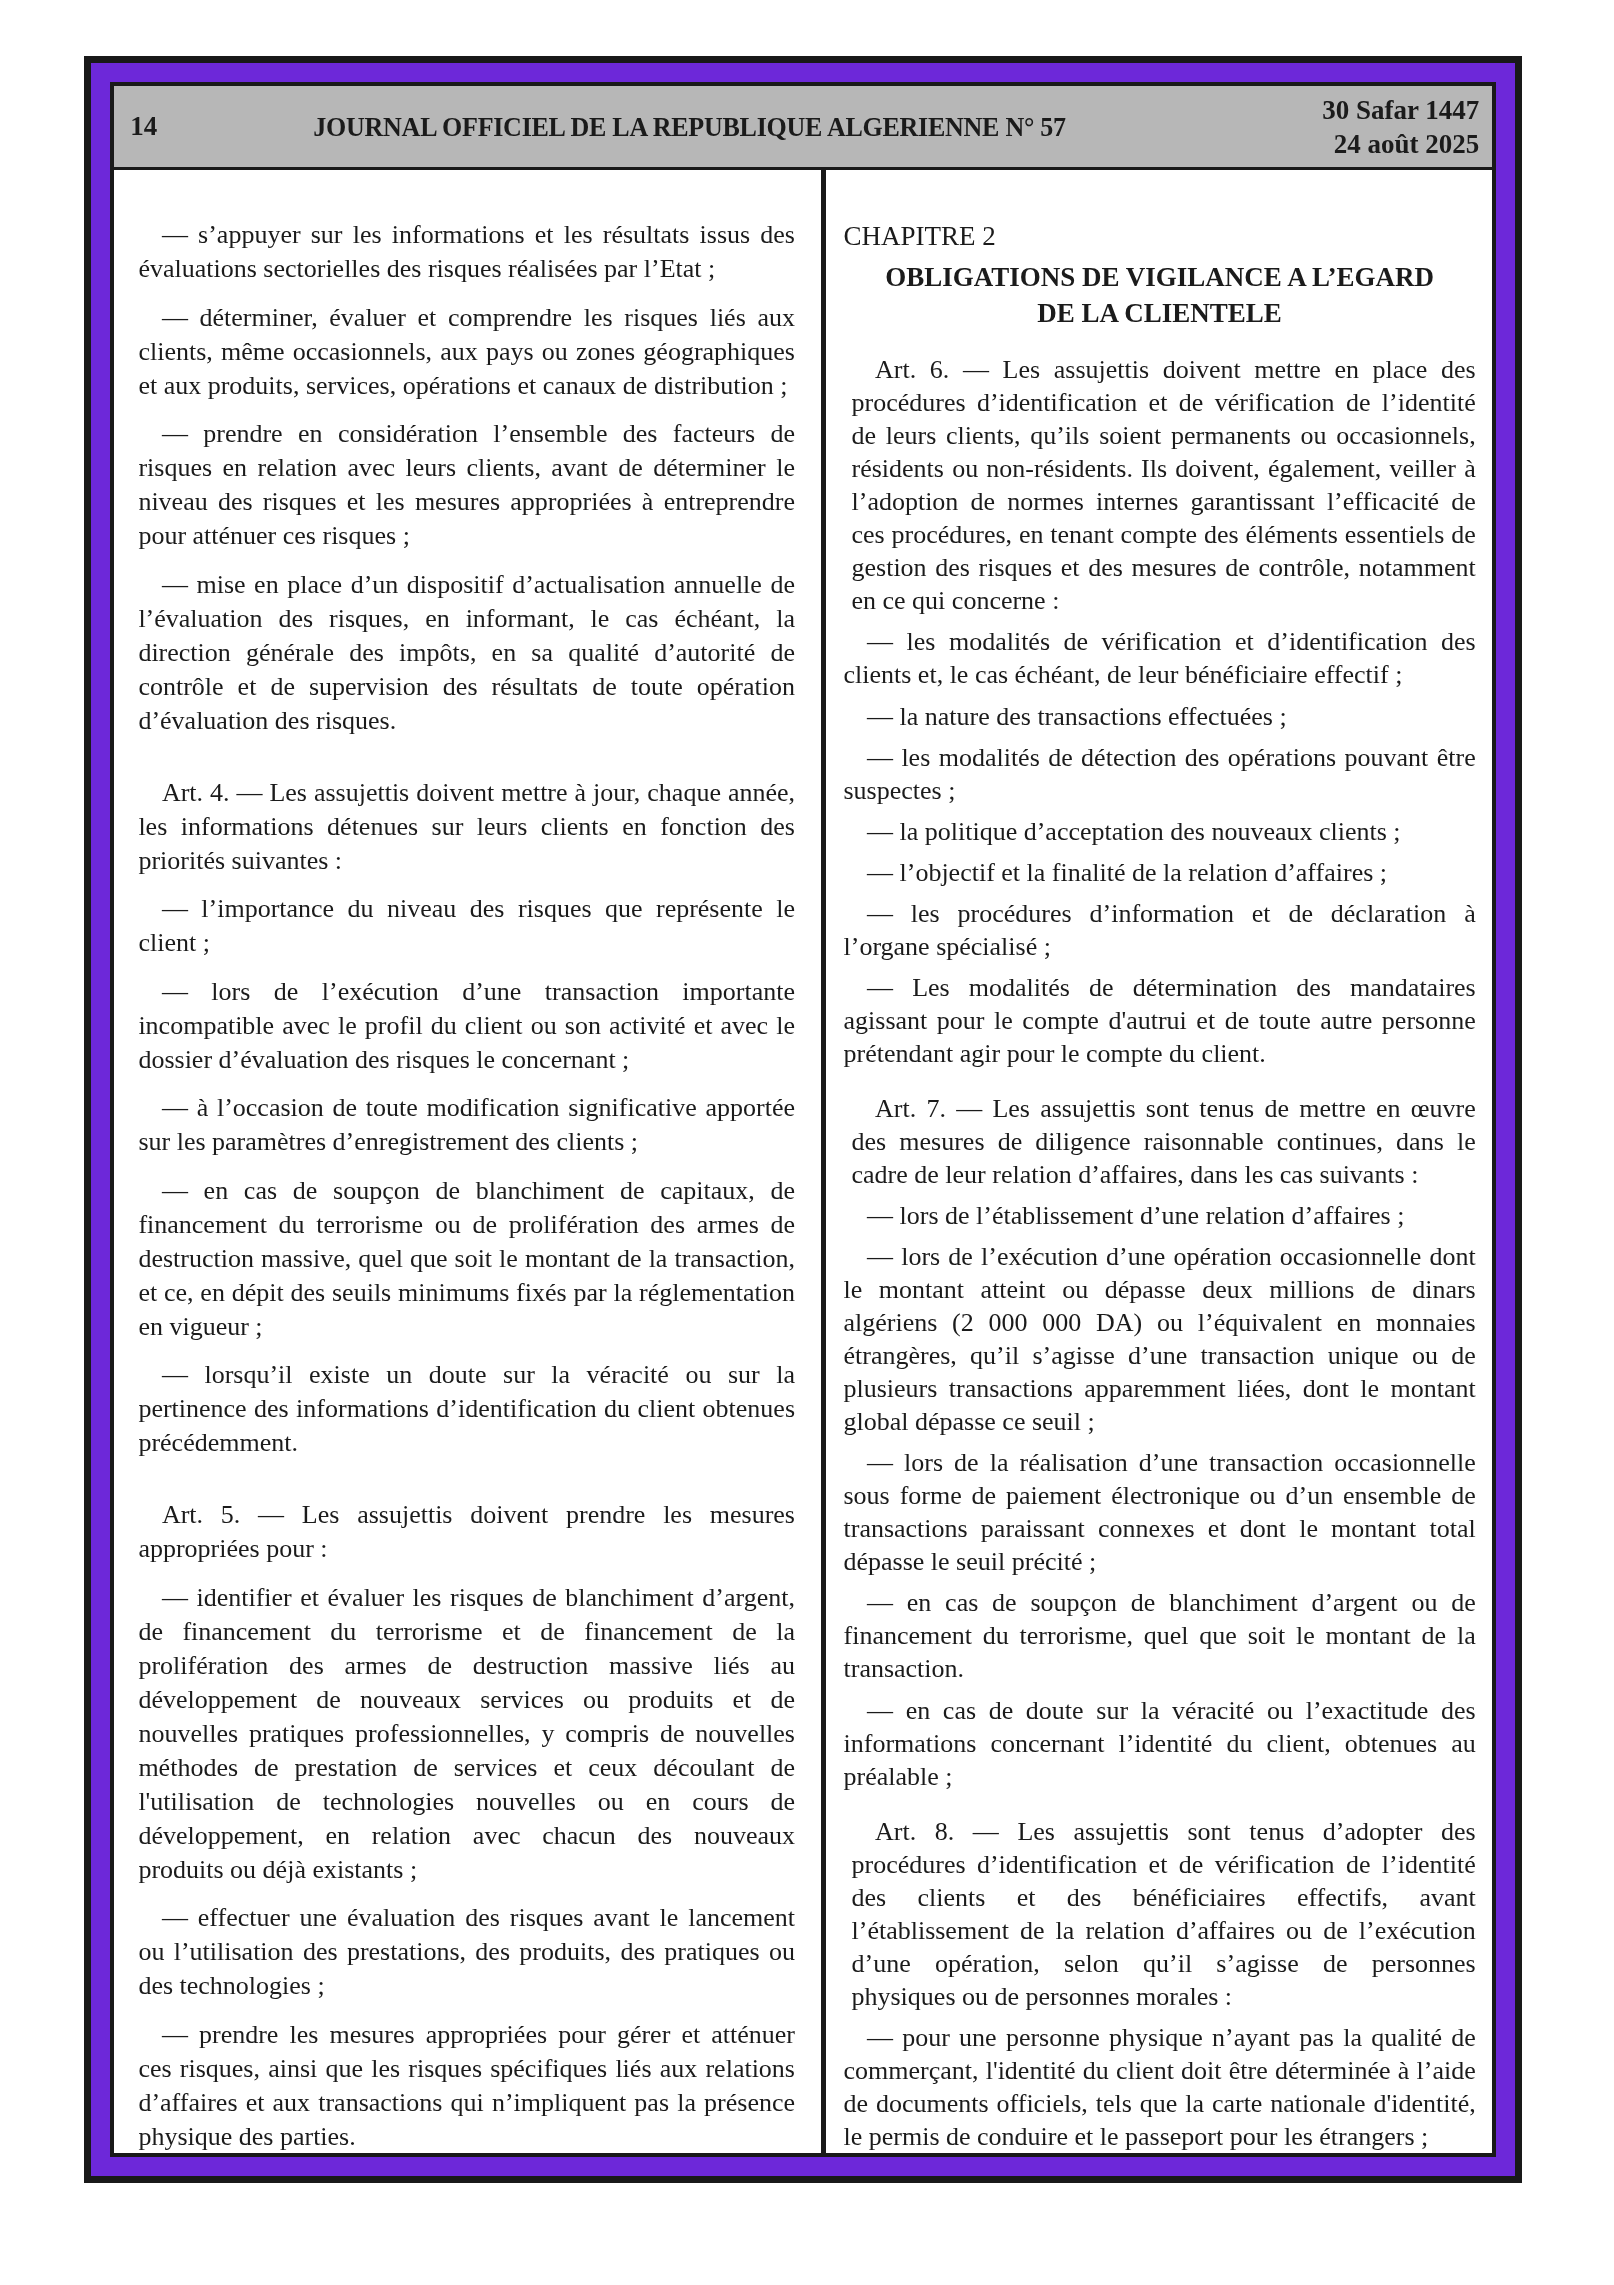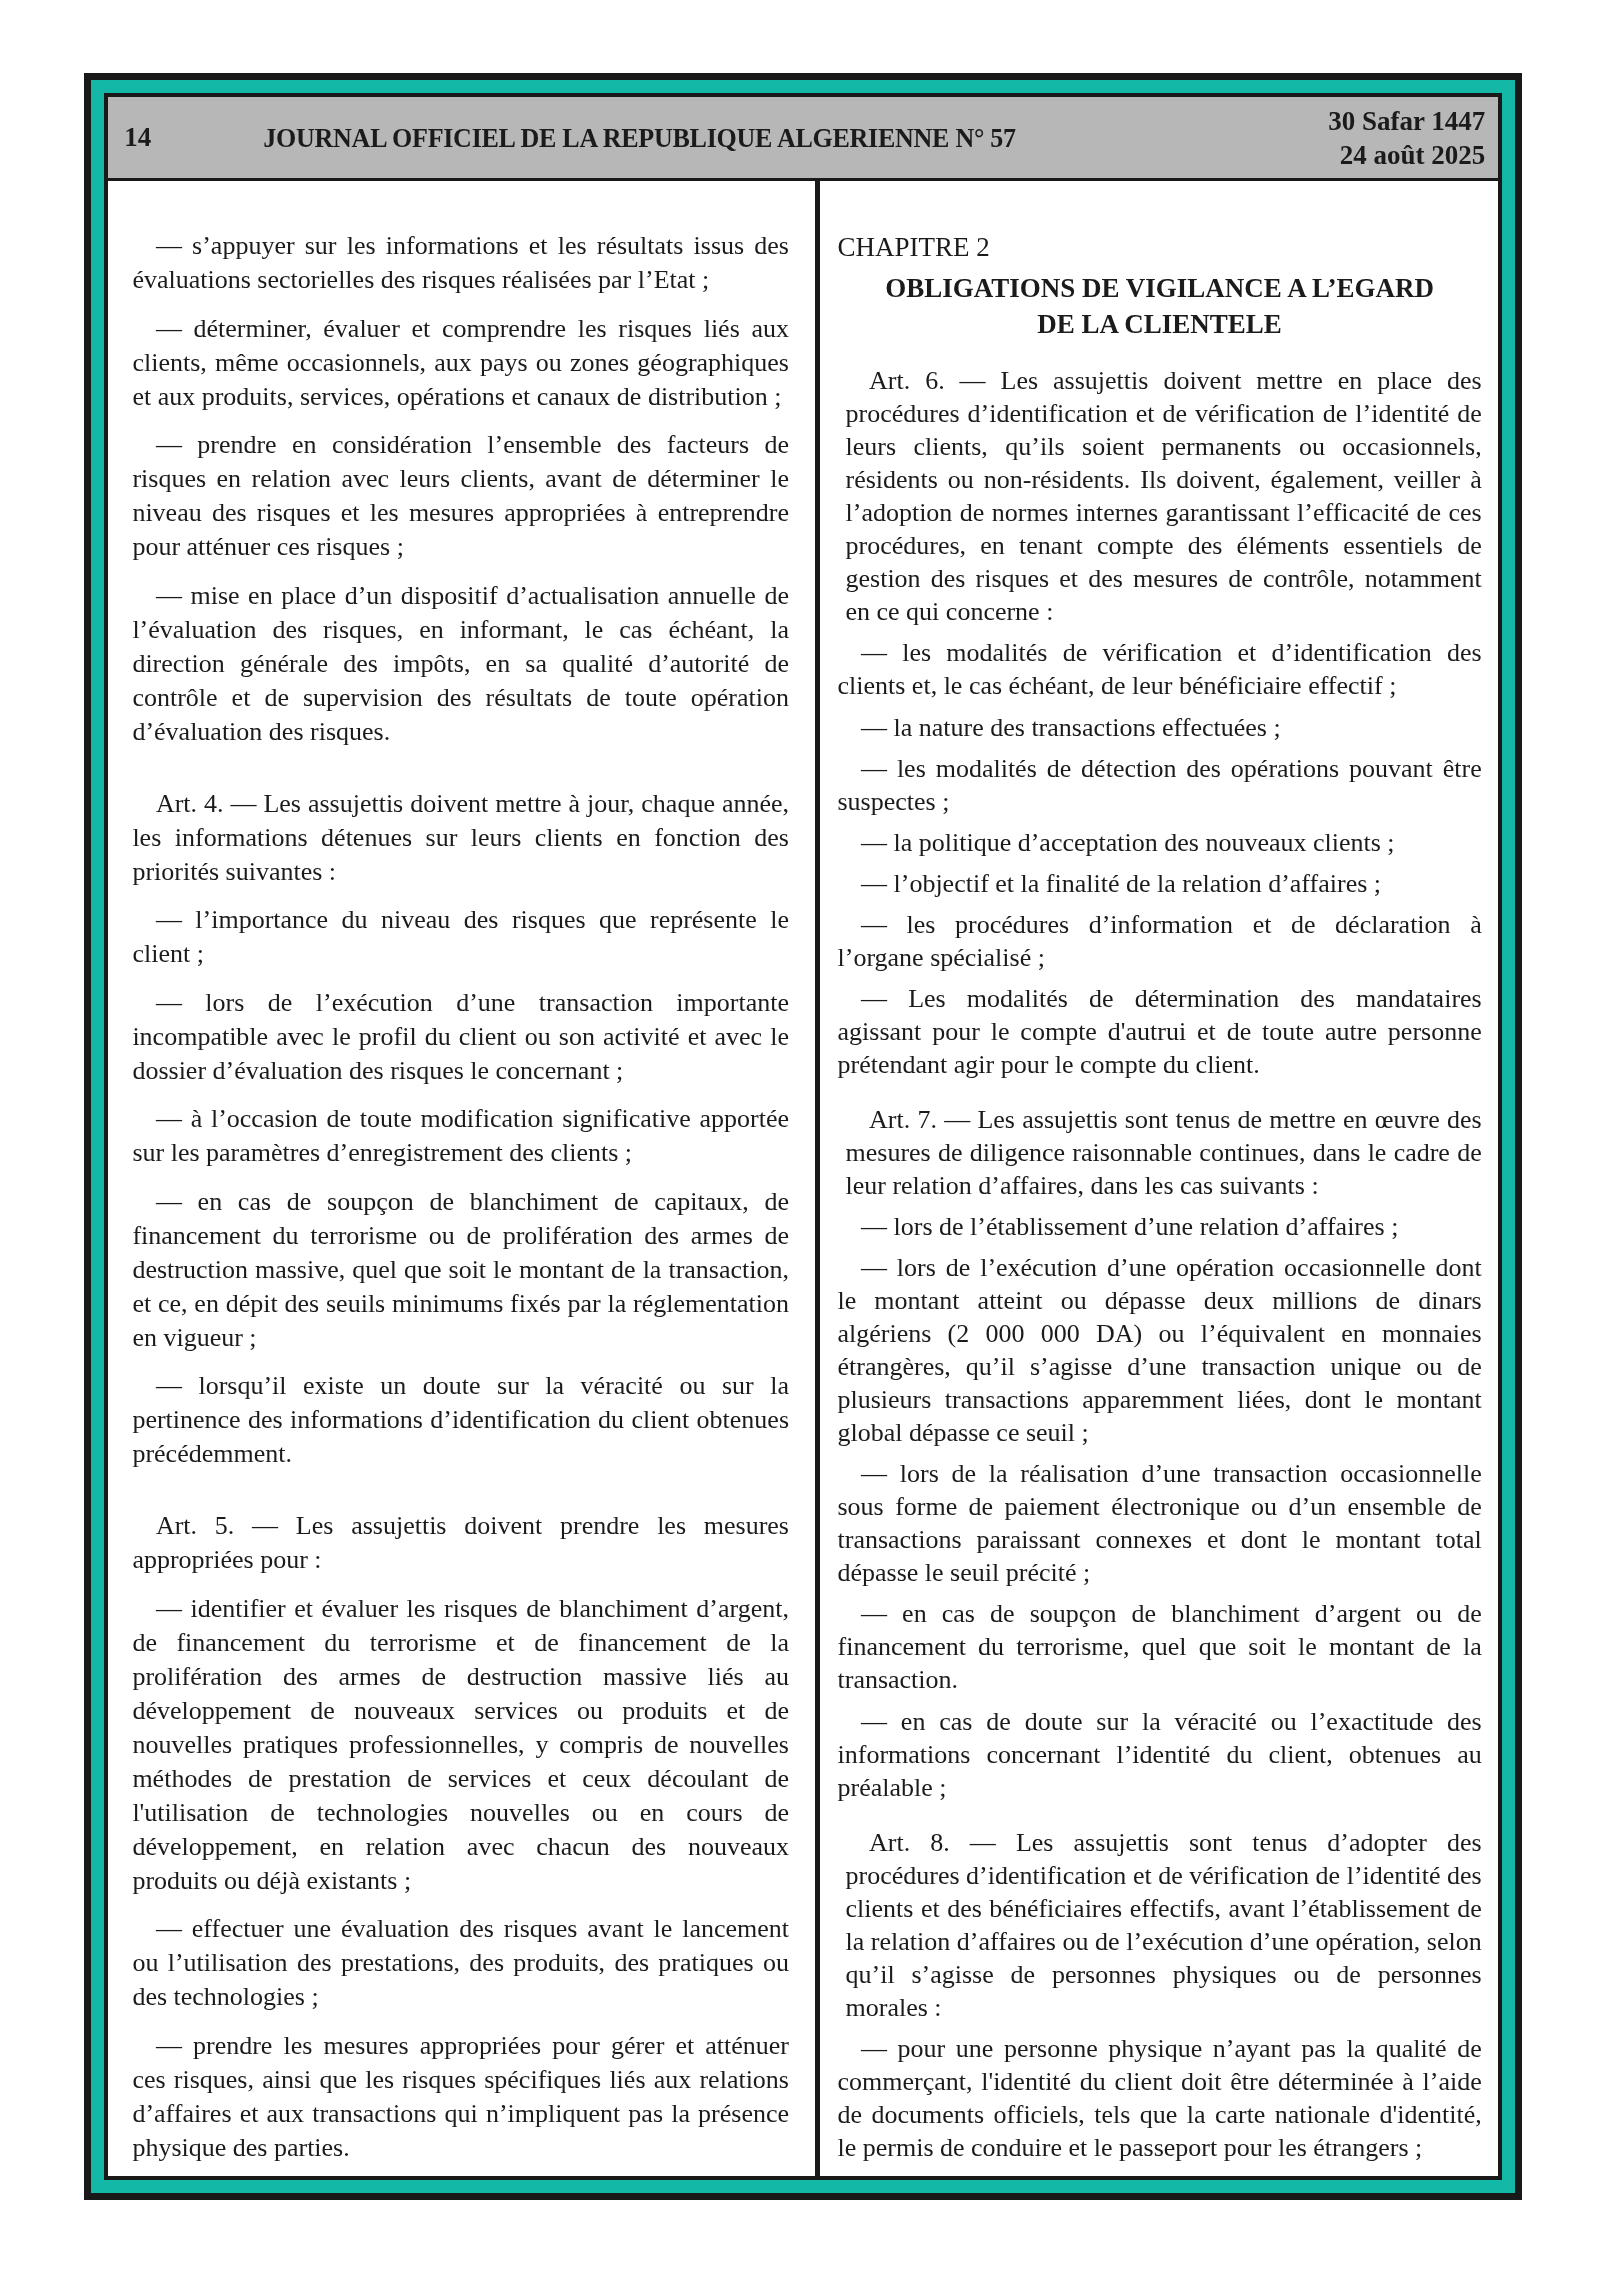--- a/index.html
+++ b/index.html
@@ -7,27 +7,27 @@
     padding: 0;
     width: 1615px;
     height: 2285px;
     background: #ffffff;
     font-family: "Liberation Serif", serif;
     color: #1b1b1b;
   }
   .page-frame {
     position: absolute;
     left: 84px;
-    top: 73px;
+    top: 56px;
     width: 1438px;
     height: 2127px;
     box-sizing: border-box;
     border: 7.2px solid #191919;
-    padding: 13px;
-    background: #14b8a6;
+    padding: 19px;
+    background: #6d28d9;
   }
   .page-inner {
     height: 100%;
     box-sizing: border-box;
     border: 4.5px solid #191919;
     display: flex;
     flex-direction: column;
     overflow: hidden;
     background: #ffffff;
   }
@@ -42,20 +42,21 @@
   }
   .page-number {
     width: 127px;
     box-sizing: border-box;
     padding-left: 16.3px;
     font-weight: bold;
     font-size: 27px;
   }
   .title-area {
     flex: 1;
+    text-align: center;
     overflow: visible;
   }
   .journal-title {
     display: inline-block;
     font-weight: bold;
     font-size: 28px;
     letter-spacing: -0.3px;
     white-space: nowrap;
     transform: scaleX(0.93);
     transform-origin: center;

